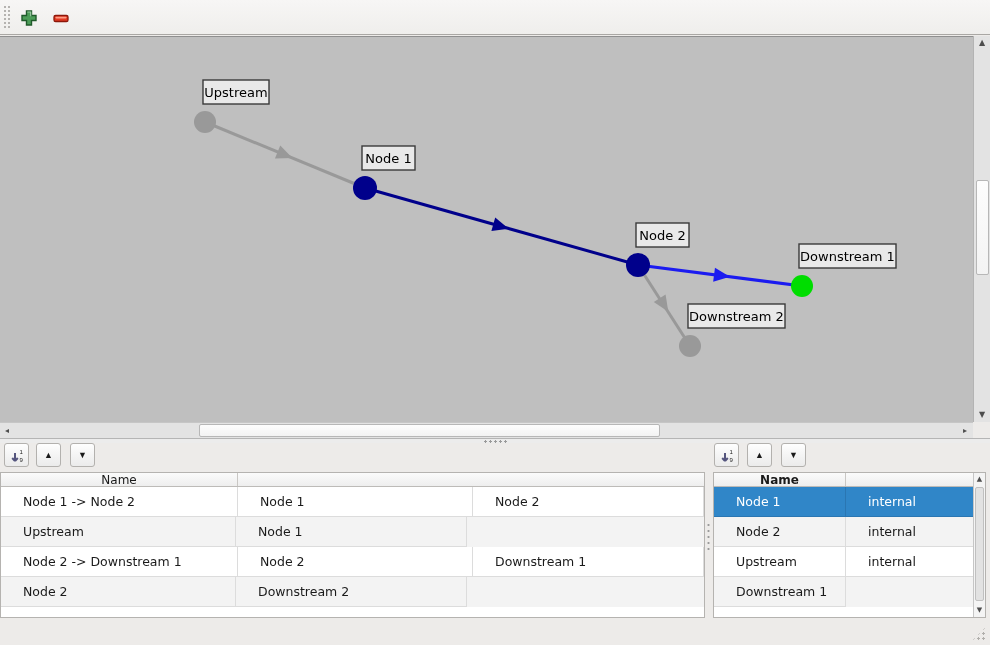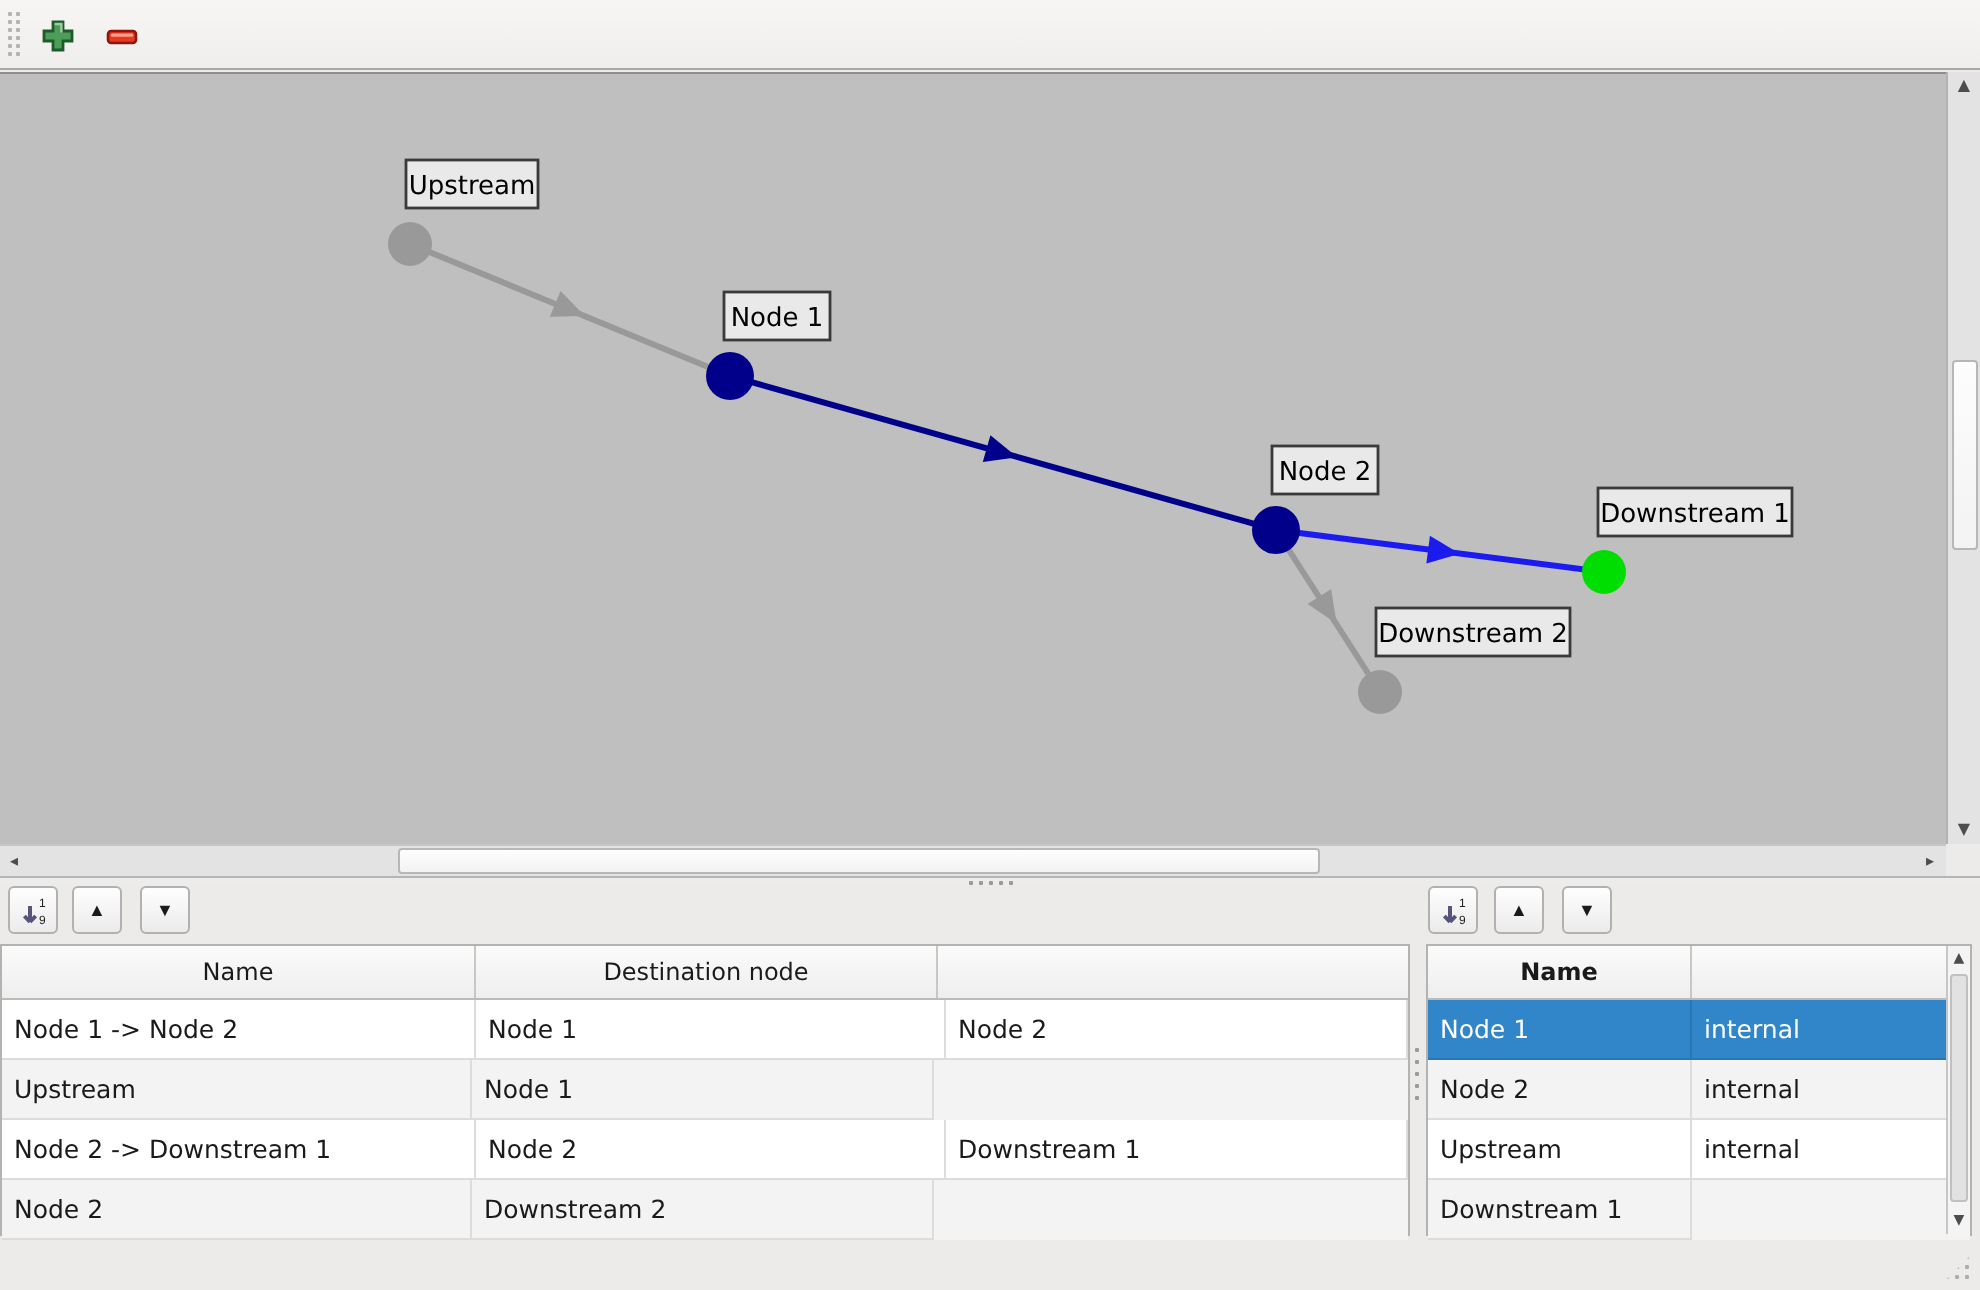--- a/index.html
+++ b/index.html
@@ -38,26 +38,26 @@
     background-image:radial-gradient(circle,#9a9a9a 1px, transparent 1.2px); background-size:3px 6px; }
 
   
   .bottom { position:absolute; left:0; top:443px; width:990px; height:202px; background:#edebe9; }
   .mini-btn { position:absolute; top:0; width:25px; height:24px; background:linear-gradient(#fefefe,#ebebeb);
     border:1px solid #b3b1ae; border-radius:3px; display:flex; align-items:center; justify-content:center; cursor:pointer; font-size:9px; color:#1a1a1a; }
 
   .table { position:absolute; background:#fff; border:1px solid #b5b3b0; }
   .edges-table { left:0; top:29px; width:705px; height:146px; }
   .nodes-table { left:713px; top:29px; width:273px; height:146px; }
-  .thead { display:flex; height:27px; background:linear-gradient(#fbfbfb,#eeeeee); border-bottom:1px solid #bdbbb8; }
+  .thead { display:flex; height:14px; background:linear-gradient(#fbfbfb,#eeeeee); border-bottom:1px solid #bdbbb8;gap:24px; }
   .th { display:flex; align-items:center; justify-content:center; border-right:1px solid #c9c7c4; font-size:12px; overflow:hidden; white-space:nowrap; }
   .nodes-table .th { font-weight:bold; }
   .tr { display:flex; height:30px; background:#fff; cursor:default; }
   .tr.alt { background:#f3f3f3; }
-  .td { display:flex; align-items:center; padding-left:6px; border-right:1px solid #dcdcdc; border-bottom:1px solid #dcdcdc; font-size:12.5px; overflow:hidden; white-space:nowrap; }
+  .td { display:flex; align-items:center; padding-left:22px; border-right:1px solid #dcdcdc; border-bottom:1px solid #dcdcdc; font-size:12.5px; overflow:hidden; white-space:nowrap; }
   .tr.selected { color:#fff; }
   .tr.selected .td { border-right-color:#2a76b2; border-bottom-color:#2a76b2; }
 
   
   .edges-table .c0 { width:237px; } .edges-table .c1 { width:235px; } .edges-table .c2 { width:231px; }
   .nodes-table .c0 { width:132px; } .nodes-table .c1 { width:128px; }
 
   .nt-scroll { position:absolute; right:0; top:0; width:12px; height:144px; background:#f4f4f4; border-left:1px solid #c6c6c6; }
   .nt-scroll .sb-arrow { width:11px; height:13px; left:0; background:#f4f4f4; font-size:7px; }
   .nt-scroll .sb-thumb { left:1px; width:9px; top:14px; height:114px; background:#e2e2e2; border:1px solid #c0c0c0; }
@@ -171,21 +171,20 @@
     <button class="mini-btn" style="left:747px;">
       <span>▲</span>
     </button>
     <button class="mini-btn" style="left:781px;">
       <span>▼</span>
     </button>
 
     <div class="table edges-table">
       <div class="thead">
         <div class="th c0">Name</div>
-        <div class="th c2">Destination node</div>
       </div>
       <div class="tr">
         <div class="td c0">Node 1 -&gt; Node 2</div>
         <div class="td c1">Node 1</div>
         <div class="td c2">Node 2</div>
       </div>
       <div class="tr alt">
         <div class="td c1">Upstream</div>
         <div class="td c2">Node 1</div>
       </div>

